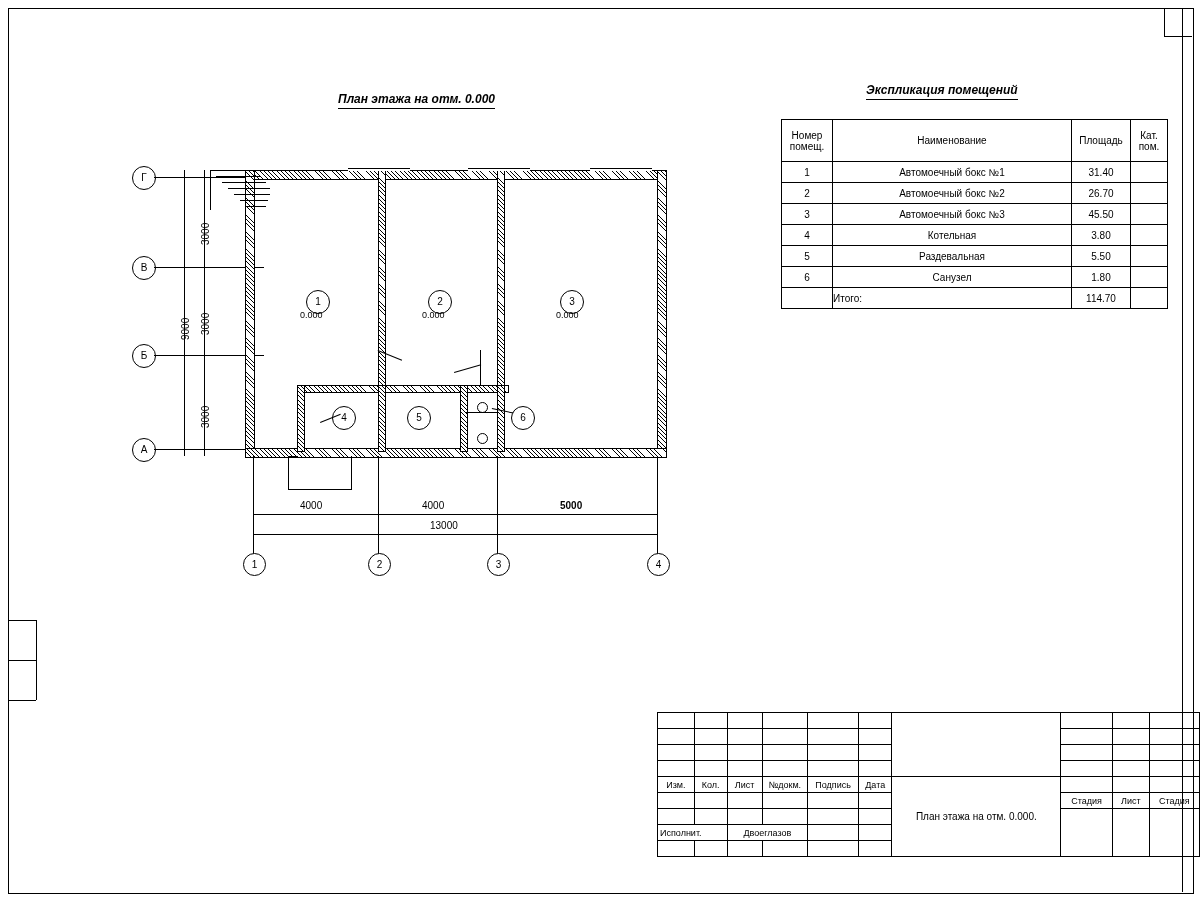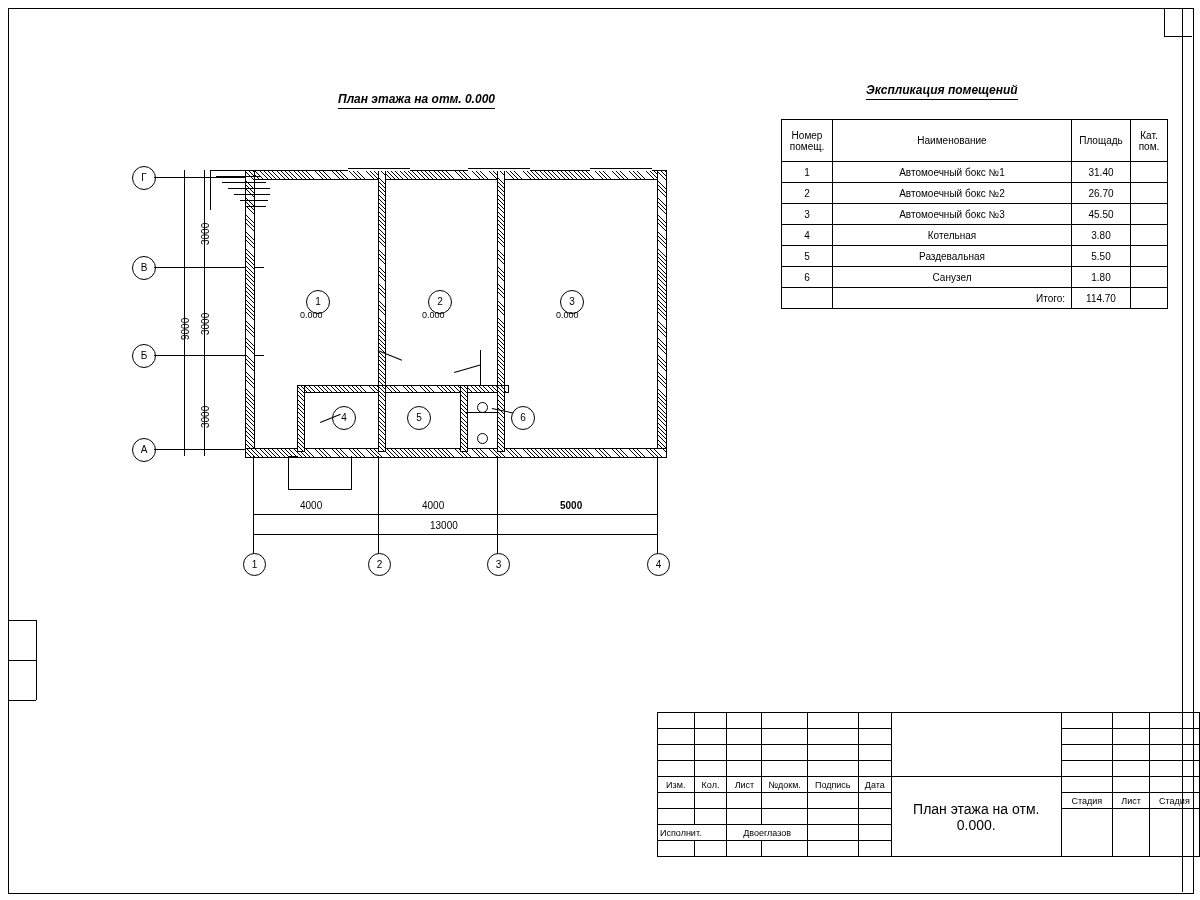--- a/index.html
+++ b/index.html
@@ -23,42 +23,42 @@
   
   .expl{position:absolute;left:769px;top:119px;border:1.4px solid #000;border-collapse:collapse;
         font-size:10px;background:#fff;margin-left:12px;}
   .expl td,.expl th{border:1px solid #000;padding:0;text-align:center;font-weight:normal;}
   .expl .h{height:42px;font-size:10px;}
   .expl .r{height:21px;}
   .c-num{width:50px;}
   .c-name{width:232px;text-align:left;padding-left:6px;}
   .c-area{width:58px;}
   .c-kat{width:36px;}
-  .expl .total-label{text-align:right;padding-right:6px;}
+  .expl .total-label{text-align:left;padding-right:6px;}
 
   
   .plan{position:absolute;left:120px;top:150px;width:580px;height:440px;}
   .wall{position:absolute;background:#fff;border:1px solid #000;}
   .wall.hatch{background:repeating-linear-gradient(45deg,#000 0 0.6px,#fff 0.6px 3px);}
   .thin{position:absolute;background:#000;}
   .axis-line{position:absolute;background:#000;height:1px;}
   .axis-v{position:absolute;background:#000;width:1px;}
   .bub{position:absolute;width:22px;height:22px;border:1px solid #000;border-radius:50%;
        font-size:10px;text-align:center;line-height:22px;background:#fff;}
   .rbub{position:absolute;width:21px;height:21px;border:1px solid #000;border-radius:50%;
        font-size:10px;text-align:center;line-height:21px;background:#fff;}
   .lvl{position:absolute;font-size:9px;}
   .dimtxt{position:absolute;font-size:10px;}
   .vtxt{position:absolute;font-size:10px;transform:rotate(-90deg);transform-origin:left top;white-space:nowrap;}
 
   
   .stamp{position:absolute;left:657px;top:712px;border:1.4px solid #000;border-collapse:collapse;font-size:9px;}
   .stamp td{border:1px solid #000;padding:0 2px;height:15px;text-align:center;vertical-align:middle;}
   .stamp .lbl{font-size:9px;}
-  .stamp .big{font-size:14px;}
+  .stamp .big{font-size:10px;}
 </style>
 </head>
 <body>
 
 <div class="sheet">
 
   <div class="border-outer"></div>
   <div class="border-right"></div>
   <div class="tick-l1"></div>
   <div class="tick-l2"></div>

